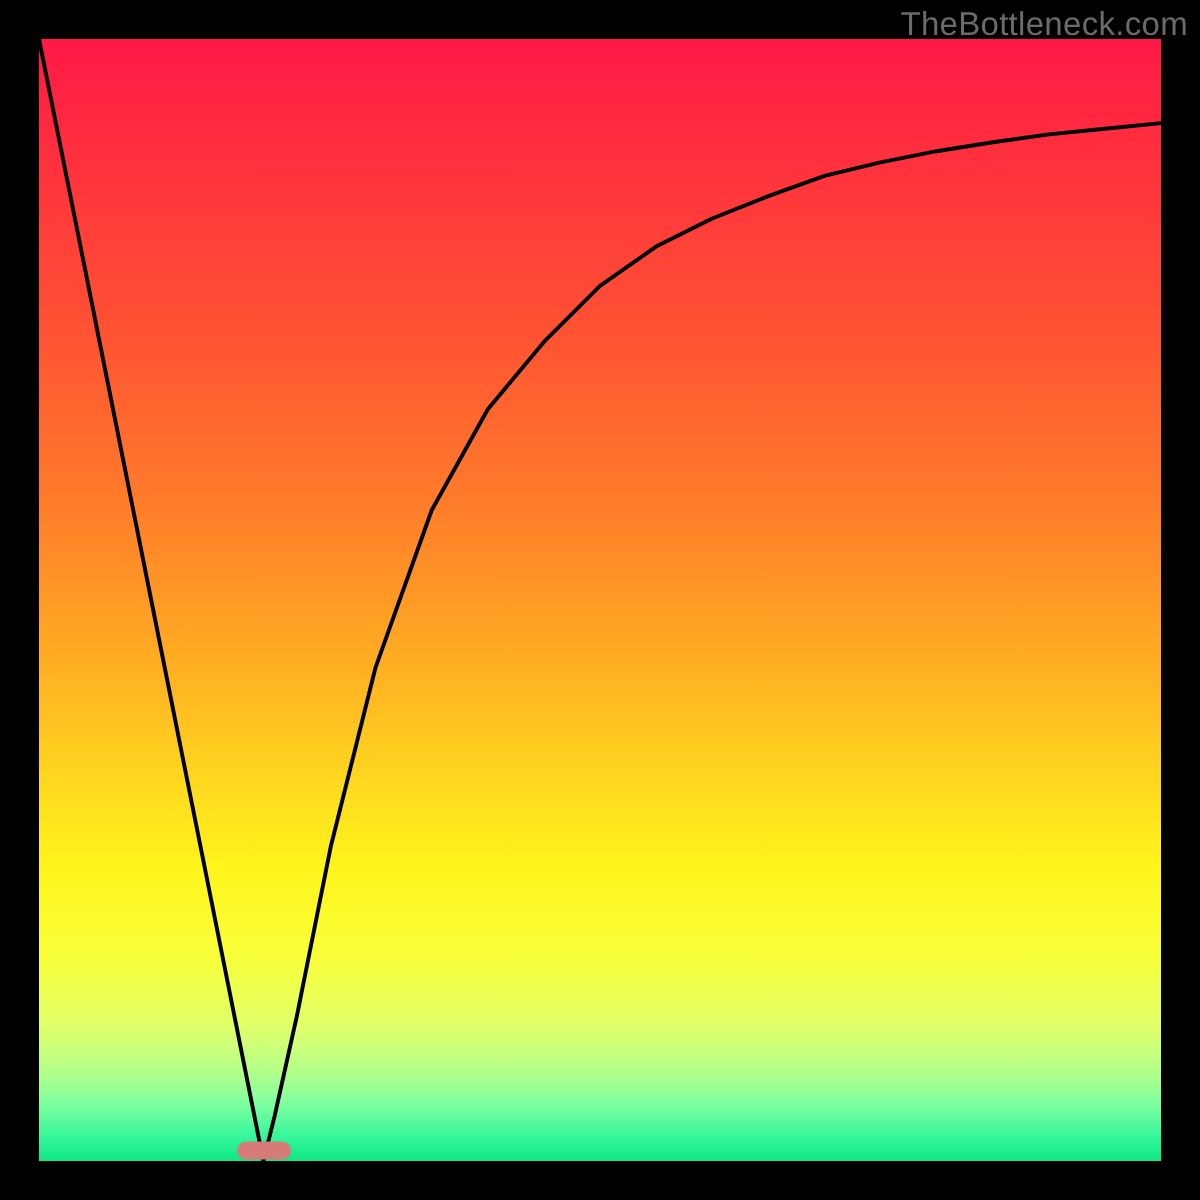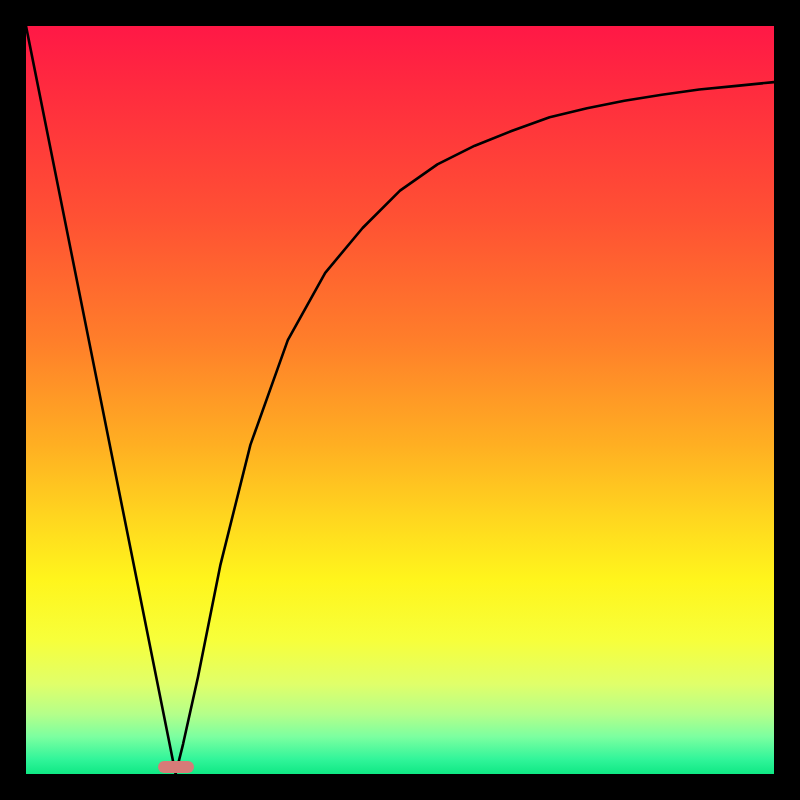--- a/index.html
+++ b/index.html
@@ -67,13 +67,14 @@
 </head>
 <body>
 
 <div class="frame">
   <div class="plot-area">
     <svg class="curve" viewBox="0 0 748 748" preserveAspectRatio="none">
       <path id="curve-path" d="M0.00 0.00 L37.40 187.00 L74.80 374.00 L104.72 523.60 L127.16 635.80 L142.12 710.60 L149.60 748.00 L157.08 718.08 L172.04 650.76 L194.48 538.56 L224.40 418.88 L261.80 314.16 L299.20 246.84 L336.60 201.96 L374.00 164.56 L411.40 138.38 L448.80 119.68 L486.20 104.72 L523.60 91.26 L561.00 82.28 L598.40 74.80 L635.80 68.82 L673.20 63.58 L710.60 59.84 L748.00 56.10" fill="none" stroke="#000" stroke-width="2.6" stroke-linejoin="round" stroke-linecap="round"></path>
     </svg>
     <div id="marker" class="marker" style="width: 35.904px; height: 11.968px; left: 131.648px; top: 735.032px; background: rgb(215, 123, 120);"></div>
   </div>
+  <div class="watermark">TheBottleneck.com</div>
 </div>
 
 </body></html>

